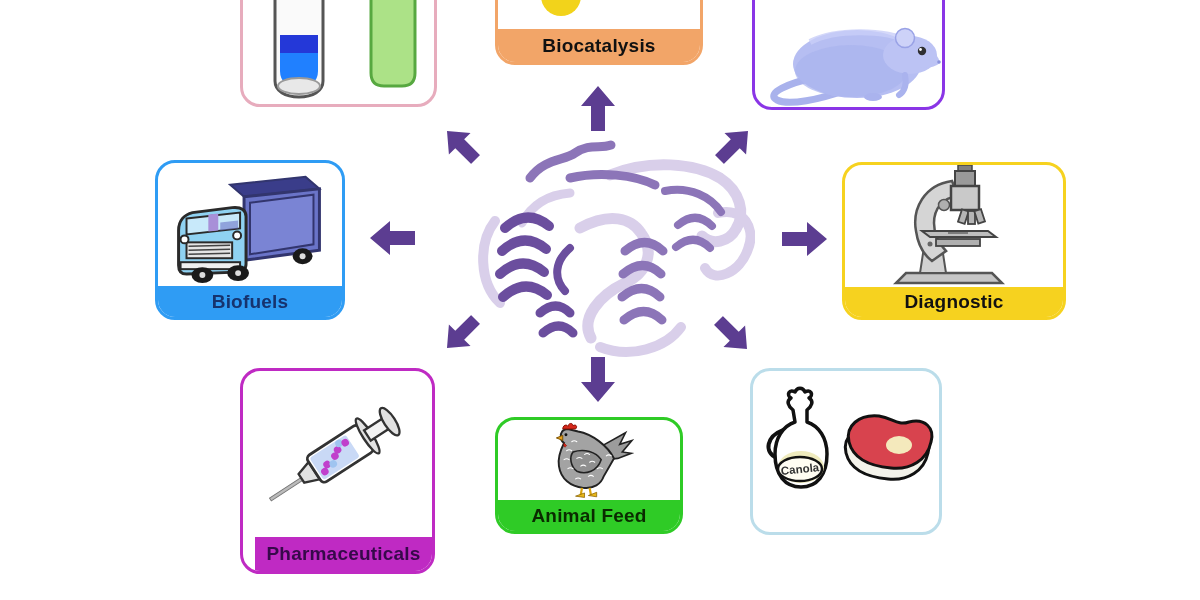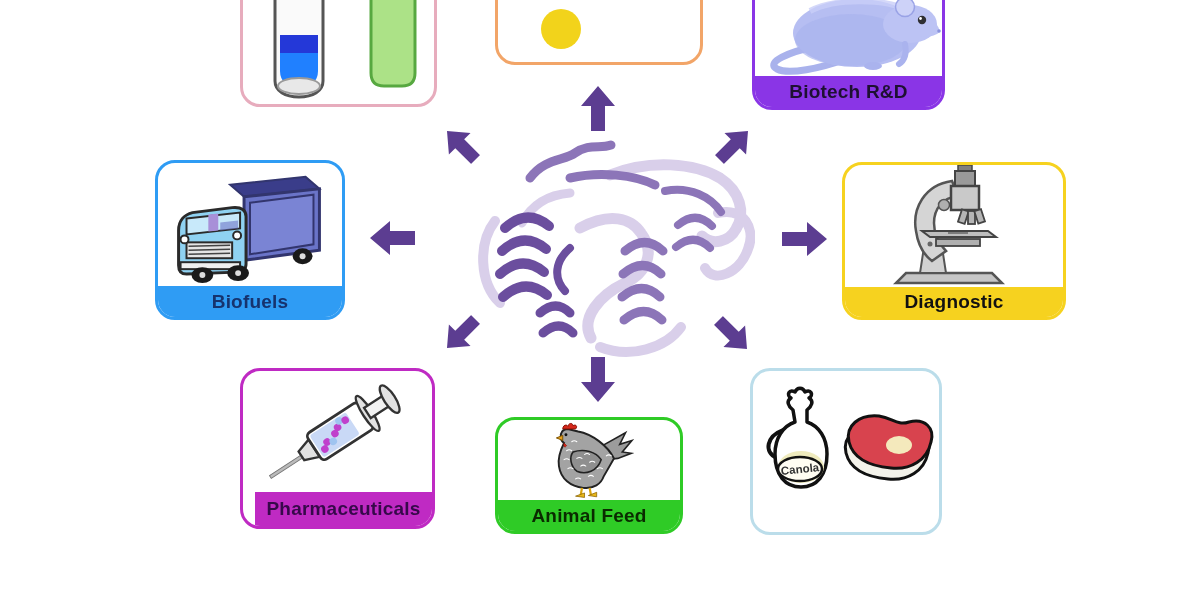--- a/index.html
+++ b/index.html
@@ -13,21 +13,21 @@
   .card-body svg.fill{position:absolute;inset:0;width:100%;height:100%;display:block;}
   .card-label{flex:0 0 var(--lh);height:var(--lh);background:var(--ac);
         display:flex;align-items:center;justify-content:center;
         font-weight:bold;font-size:19px;color:var(--tc);letter-spacing:0.2px;}
 
   .c-house{left:240px;top:-90px;width:197px;height:197px;--ac:#E7ACBD;--tc:#111;--lh:30px;}
   .c-bioc {left:495px;top:-140px;width:208px;height:205px;--ac:#F2A568;--tc:#111;--lh:33px;}
   .c-biot {left:752px;top:-75px;width:193px;height:185px;--ac:#8A35E6;--tc:#1E1032;--lh:31px;}
   .c-biof {left:155px;top:160px;width:190px;height:160px;--ac:#2F9CF4;--tc:#16336E;--lh:31px;}
   .c-diag {left:842px;top:162px;width:224px;height:158px;--ac:#F6D21F;--tc:#111;--lh:30px;}
-  .c-phar {left:240px;top:368px;width:195px;height:161px;padding-left:12px;--ac:#BF2AC3;--tc:#36094A;--lh:34px;}
+  .c-phar {left:240px;top:368px;width:195px;height:206px;padding-left:12px;--ac:#BF2AC3;--tc:#36094A;--lh:34px;}
   .c-anim {left:495px;top:417px;width:188px;height:117px;--ac:#2FCB26;--tc:#0A2B00;--lh:31px;}
   .c-food {left:750px;top:368px;width:192px;height:167px;--ac:#BBDDEA;--tc:#111;--lh:35px;}
 
   .egg{position:absolute;left:43px;bottom:13px;width:40px;height:40px;border-radius:50%;
        background:#F2D31B;}
 
   .arrow{position:absolute;width:46px;height:38px;}
   .arrow svg{display:block;}
   .arrow polygon{fill:#5C3D91;}
   .a-n {left:575px;top:89px; transform:rotate(-90deg);}
@@ -128,40 +128,40 @@
         <ellipse cx="56" cy="147" rx="21" ry="8" fill="#E8E8E8" stroke="#9A9A9A" stroke-width="2"></ellipse>
         <path d="M 128,-4 L 128,134 Q 128,147 141,147 L 159,147 Q 172,147 172,134 L 172,-4" fill="#ACE287" stroke="#57A840" stroke-width="3"></path>
       </svg>
     </div>
   </div>
 
   <div class="card c-bioc">
     <div class="card-body">
       <div class="egg"></div>
     </div>
+    <div class="card-label">Biocatalysis</div>
   </div>
 
   <div class="card c-biot">
     <div class="card-body">
       <svg class="art" viewBox="0 0 187 160" width="187" height="160">
         <path d="M 62,130 C 34,136 10,146 22,153 C 34,159 66,152 88,144" fill="none" stroke="#A9B2EC" stroke-width="7" stroke-linecap="round"></path>
         <ellipse cx="102" cy="117" rx="64" ry="34" fill="#B6BEF2"></ellipse>
         <ellipse cx="96" cy="124" rx="56" ry="26" fill="#AAB3EE" opacity="0.7"></ellipse>
         <path d="M 55,95 C 80,82 130,82 155,95" fill="none" stroke="#C9CEF8" stroke-width="6" opacity="0.8"></path>
         <ellipse cx="155" cy="108" rx="27" ry="19" fill="#BCC3F4"></ellipse>
         <path d="M 168,98 C 178,102 184,110 185,116 C 180,120 172,122 165,120 Z" fill="#BCC3F4"></path>
         <circle cx="150" cy="91" r="9.5" fill="#CDD2F8" stroke="#99A2E6" stroke-width="1.5"></circle>
         <circle cx="167" cy="104" r="4.2" fill="#2F2F33"></circle>
         <circle cx="165.5" cy="102.5" r="1.4" fill="#FFF"></circle>
         <circle cx="184" cy="115" r="1.8" fill="#8A93DC"></circle>
         <path d="M 150,128 C 152,138 150,144 144,148" fill="none" stroke="#AAB3EE" stroke-width="6" stroke-linecap="round"></path>
         <ellipse cx="118" cy="150" rx="9" ry="4" fill="#AAB3EE"></ellipse>
       </svg>
     </div>
-    <div class="card-label">Biotech R&amp;D</div>
   </div>
 
   <div class="card c-biof">
     <div class="card-body">
       <svg class="fill" viewBox="0 0 184 124">
         <polygon points="72,22 148,14 162,26 86,34" fill="#3A3D8A" stroke="#32356E" stroke-width="2"></polygon>
         <polygon points="86,34 162,26 162,88 86,98" fill="#6A74C8" stroke="#32356E" stroke-width="3"></polygon>
         <polygon points="92,40 156,32 156,82 92,92" fill="#7A84D4" stroke="#32356E" stroke-width="2"></polygon>
         <ellipse cx="145" cy="94" rx="10" ry="8" fill="#1A1A1A"></ellipse>
         <circle cx="145" cy="94" r="3" fill="#DDD"></circle>

